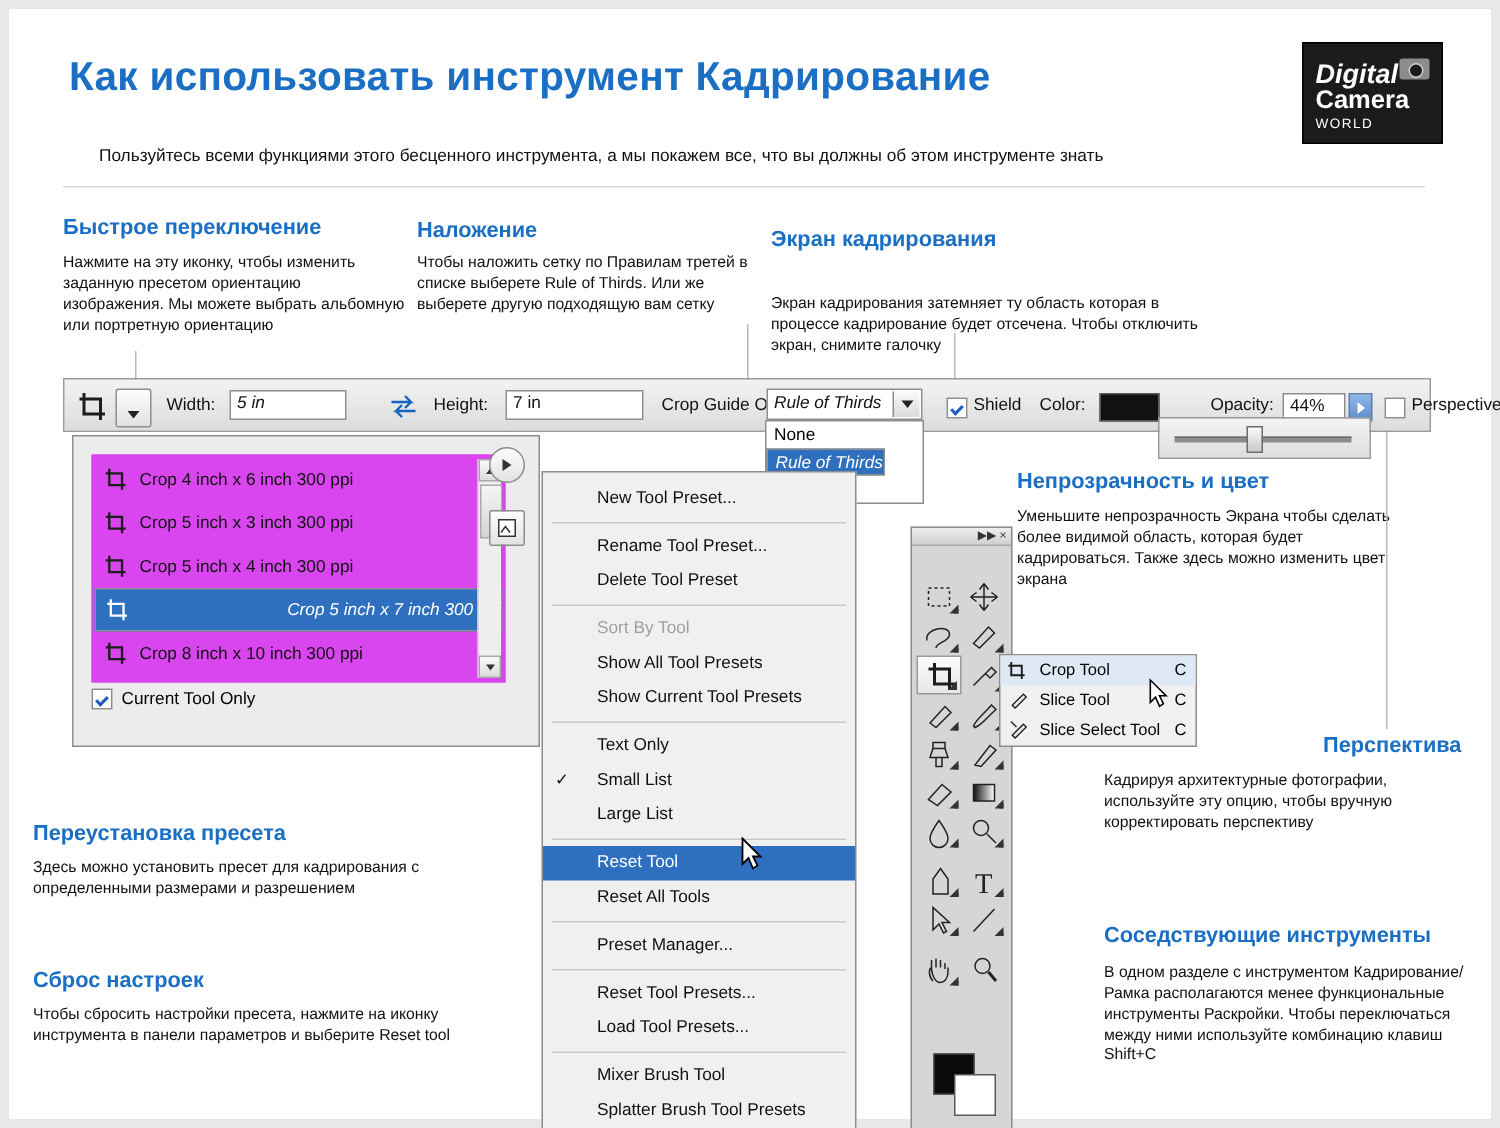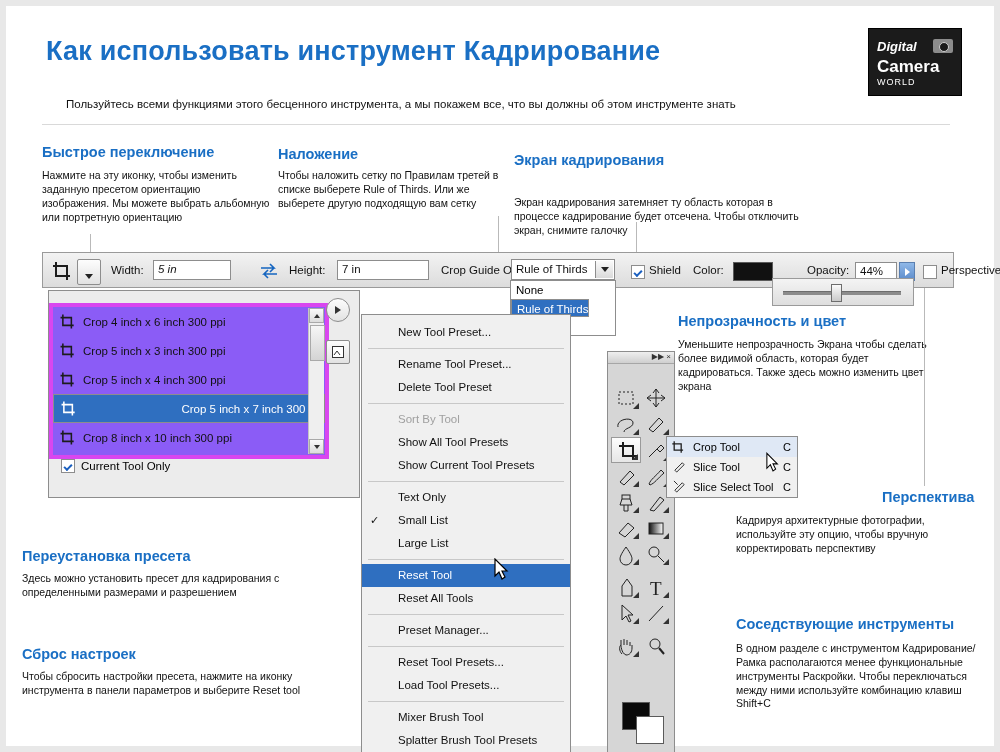--- a/index.html
+++ b/index.html
@@ -28,21 +28,21 @@
     font-size:11.5px;color:#111;
   }
   .hr{
     position:absolute;left:36px;top:118px;width:908px;height:1px;background:#d9d9d9;
   }
   .logo{
     position:absolute;right:32px;top:22px;width:92px;height:66px;
     background:#1b1b1b;border:1px solid #000;
     color:#fff;
   }
-  .logo .lg1{position:absolute;left:8px;top:10px;font-size:13px;font-weight:bold;font-style:italic;}
+  .logo .lg1{position:absolute;left:8px;top:10px;font-size:18px;font-weight:bold;font-style:italic;}
   .logo .lg2{position:absolute;left:8px;top:28px;font-size:17px;font-weight:bold;}
   .logo .lg3{position:absolute;left:8px;top:48px;font-size:9px;letter-spacing:1px;}
   .logo .cam{
     position:absolute;right:8px;top:10px;width:20px;height:14px;background:#8c8c8c;border-radius:2px;
   }
   .logo .cam:after{
     content:"";position:absolute;left:6px;top:3px;width:8px;height:8px;border-radius:50%;background:#1b1b1b;border:1px solid #cfcfcf;
   }
   
   .callout-h{
@@ -76,21 +76,21 @@
   .lbl{position:absolute;font-size:11.5px;color:#111;}
   .field{
     position:absolute;background:#fff;border:1px solid #8d8d8d;
     font-size:11.5px;color:#111;padding:2px 4px;box-sizing:border-box;
   }
   .swapicon{
     position:absolute;width:20px;height:18px;
   }
   .sel{
     position:absolute;background:#fff;border:1px solid #8d8d8d;
-    font-size:11.5px;color:#111;box-sizing:border-box;
+    font-size:11.5px;color:#111;box-sizing:border-box;font-style:italic;
   }
   .sel .seltxt{position:absolute;left:4px;top:3px;}
   .sel .selbtn{
     position:absolute;right:1px;top:1px;bottom:1px;width:17px;
     background:linear-gradient(#fafafa,#dadada);border-left:1px solid #8d8d8d;
     display:flex;align-items:center;justify-content:center;
   }
   .chk{
     position:absolute;width:12px;height:12px;background:#fff;border:1px solid #8d8d8d;
   }
@@ -112,22 +112,22 @@
     background:linear-gradient(#f4f4f4,#dedede);border:1px solid #9a9a9a;
   }
   .slidertrack{position:absolute;left:10px;top:12px;width:118px;height:3px;background:#8c8c8c;border-top:1px solid #6d6d6d;}
   .sliderknob{position:absolute;left:58px;top:5px;width:9px;height:16px;background:linear-gradient(#fbfbfb,#c9c9c9);border:1px solid #6d6d6d;}
   
   .presetpanel{
     position:absolute;left:42px;top:284px;width:310px;height:206px;
     background:#ececec;border:1px solid #8d8d8d;
   }
   .presetlist{
-    position:absolute;left:0;top:12px;width:272px;height:148px;
-    background:#8b5cf6;border:4px solid #d946ef;overflow:hidden;
+    position:absolute;left:12px;top:12px;width:272px;height:148px;
+    background:#d946ef;border:2px solid #d946ef;overflow:hidden;
   }
   .prow{
     position:relative;height:29px;display:flex;align-items:center;
     font-size:11.5px;color:#111;padding-left:6px;box-sizing:border-box;
   }
   .prow.sel{background:#2f6fc0;color:#fff;justify-content:space-between;}
   .prow .ic{width:17px;height:17px;margin-right:7px;flex:0 0 auto;}
   .pscroll{
     position:absolute;right:1px;top:1px;bottom:1px;width:15px;background:#efefef;border-left:1px solid #c4c4c4;
   }

